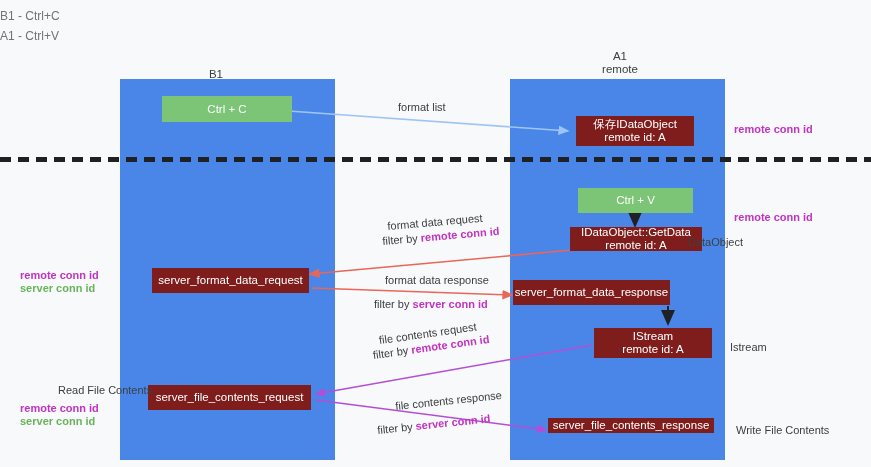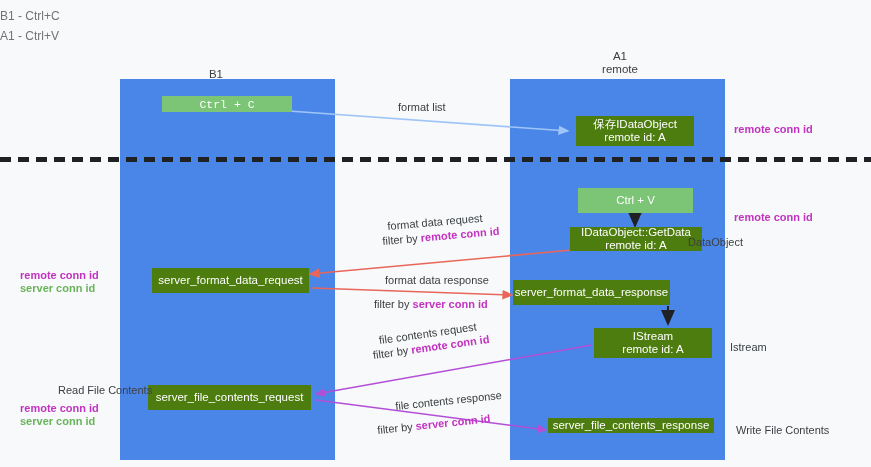--- a/index.html
+++ b/index.html
@@ -19,21 +19,21 @@
 
   .node{
     position:absolute;
     box-sizing:border-box;
     display:flex;flex-direction:column;
     align-items:center;justify-content:center;
     color:#ffffff;font-size:11.5px;line-height:13px;
     text-align:center;
   }
   .node.green{background:#7cc576;}
-  .node.orange{background:#4d7c0f;}
+  .node.orange{background:#7f1d1d;}
 
   .lbl{position:absolute;font-size:11px;line-height:13px;color:#3c4043;white-space:nowrap;}
   .lbl.bold-magenta{color:#c233c2;font-weight:bold;}
   .lbl.bold-green{color:#69b35a;font-weight:bold;}
   .lbl.rot{transform-origin:left bottom;}
   .lbl .m{color:#c233c2;font-weight:bold;}
 
   .title{position:absolute;left:0;top:6px;width:871px;
          font-size:12px;line-height:20px;color:#737373;}
 
@@ -86,21 +86,21 @@
 
     <line x1="312" y1="288" x2="512" y2="295" stroke="#e8665a" stroke-width="1.6" marker-end="url(#ah-red)"></line>
 
     <path d="M668,306 L668,322" stroke="#202124" stroke-width="2" fill="none" marker-end="url(#ah-black)"></path>
 
     <line x1="592" y1="345" x2="316" y2="394" stroke="#b34fd6" stroke-width="1.5" marker-end="url(#ah-purple)"></line>
 
     <line x1="316" y1="400" x2="546" y2="430" stroke="#b34fd6" stroke-width="1.5" marker-end="url(#ah-purple)"></line>
   </svg>
 
-  <div class="node green" style="left:162px;top:96px;width:130px;height:16px;font-family:Liberation Mono, monospace;">
+  <div class="node green" style="left:162px;top:96px;width:130px;height:26px;">
     <span>Ctrl + C</span>
   </div>
 
   <div class="node orange" style="left:576px;top:116px;width:118px;height:30px;">
     <span>保存IDataObject</span>
     <span>remote id: A</span>
   </div>
 
   <div class="node green" style="left:578px;top:188px;width:115px;height:25px;">
     <span>Ctrl + V</span>

